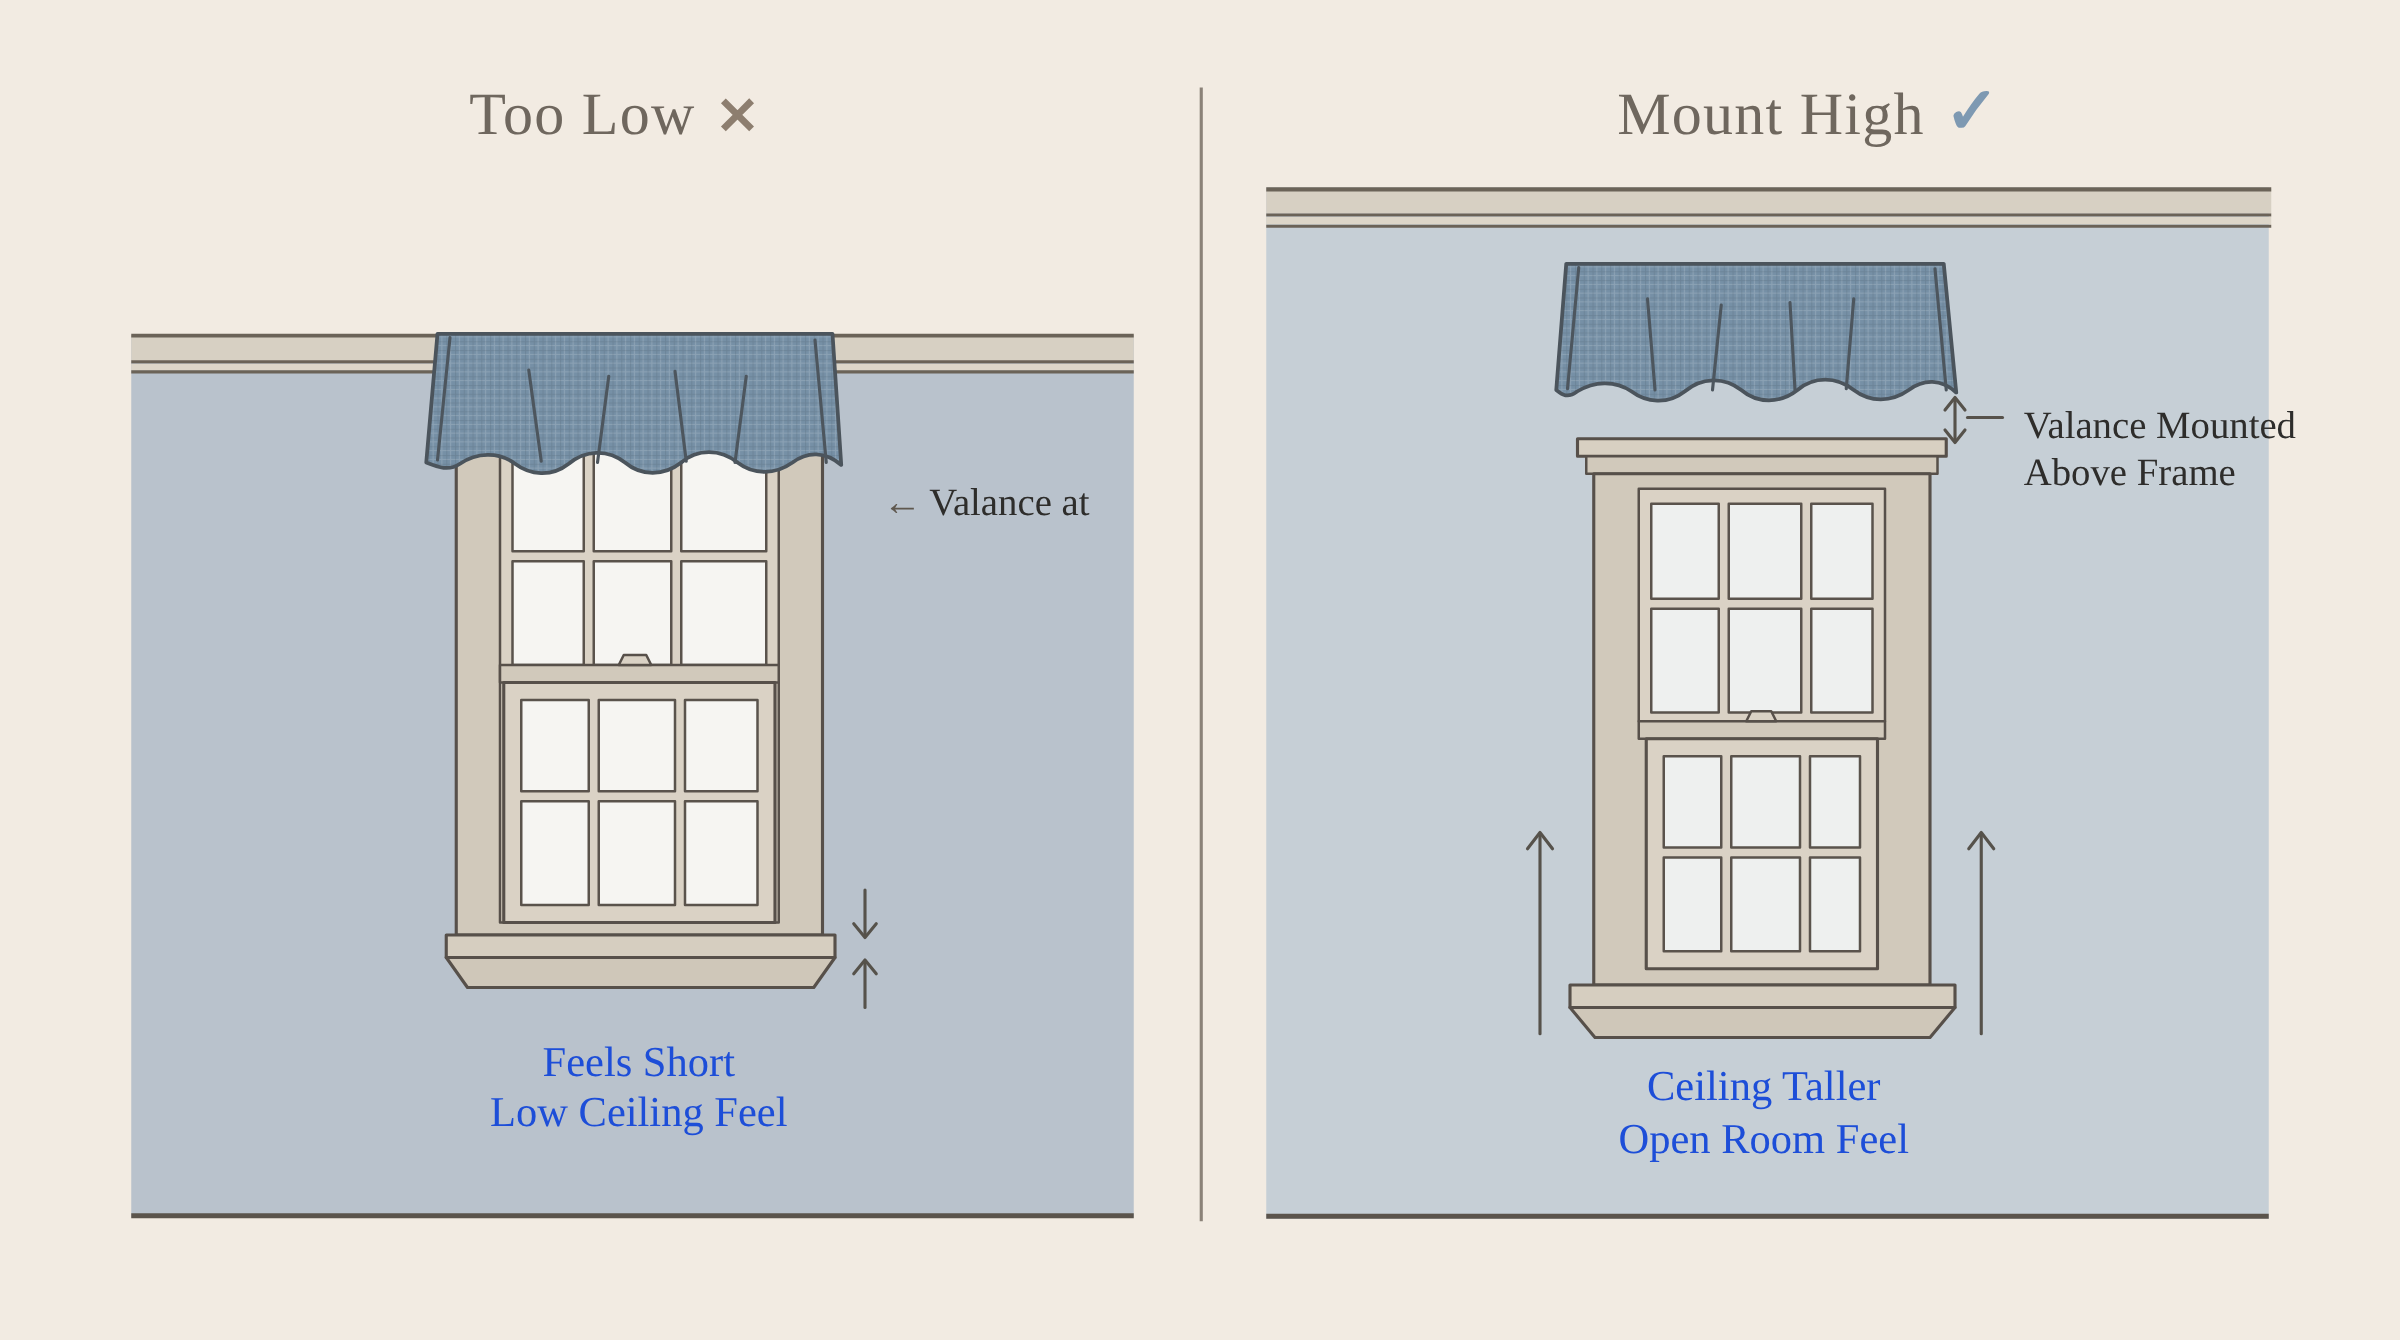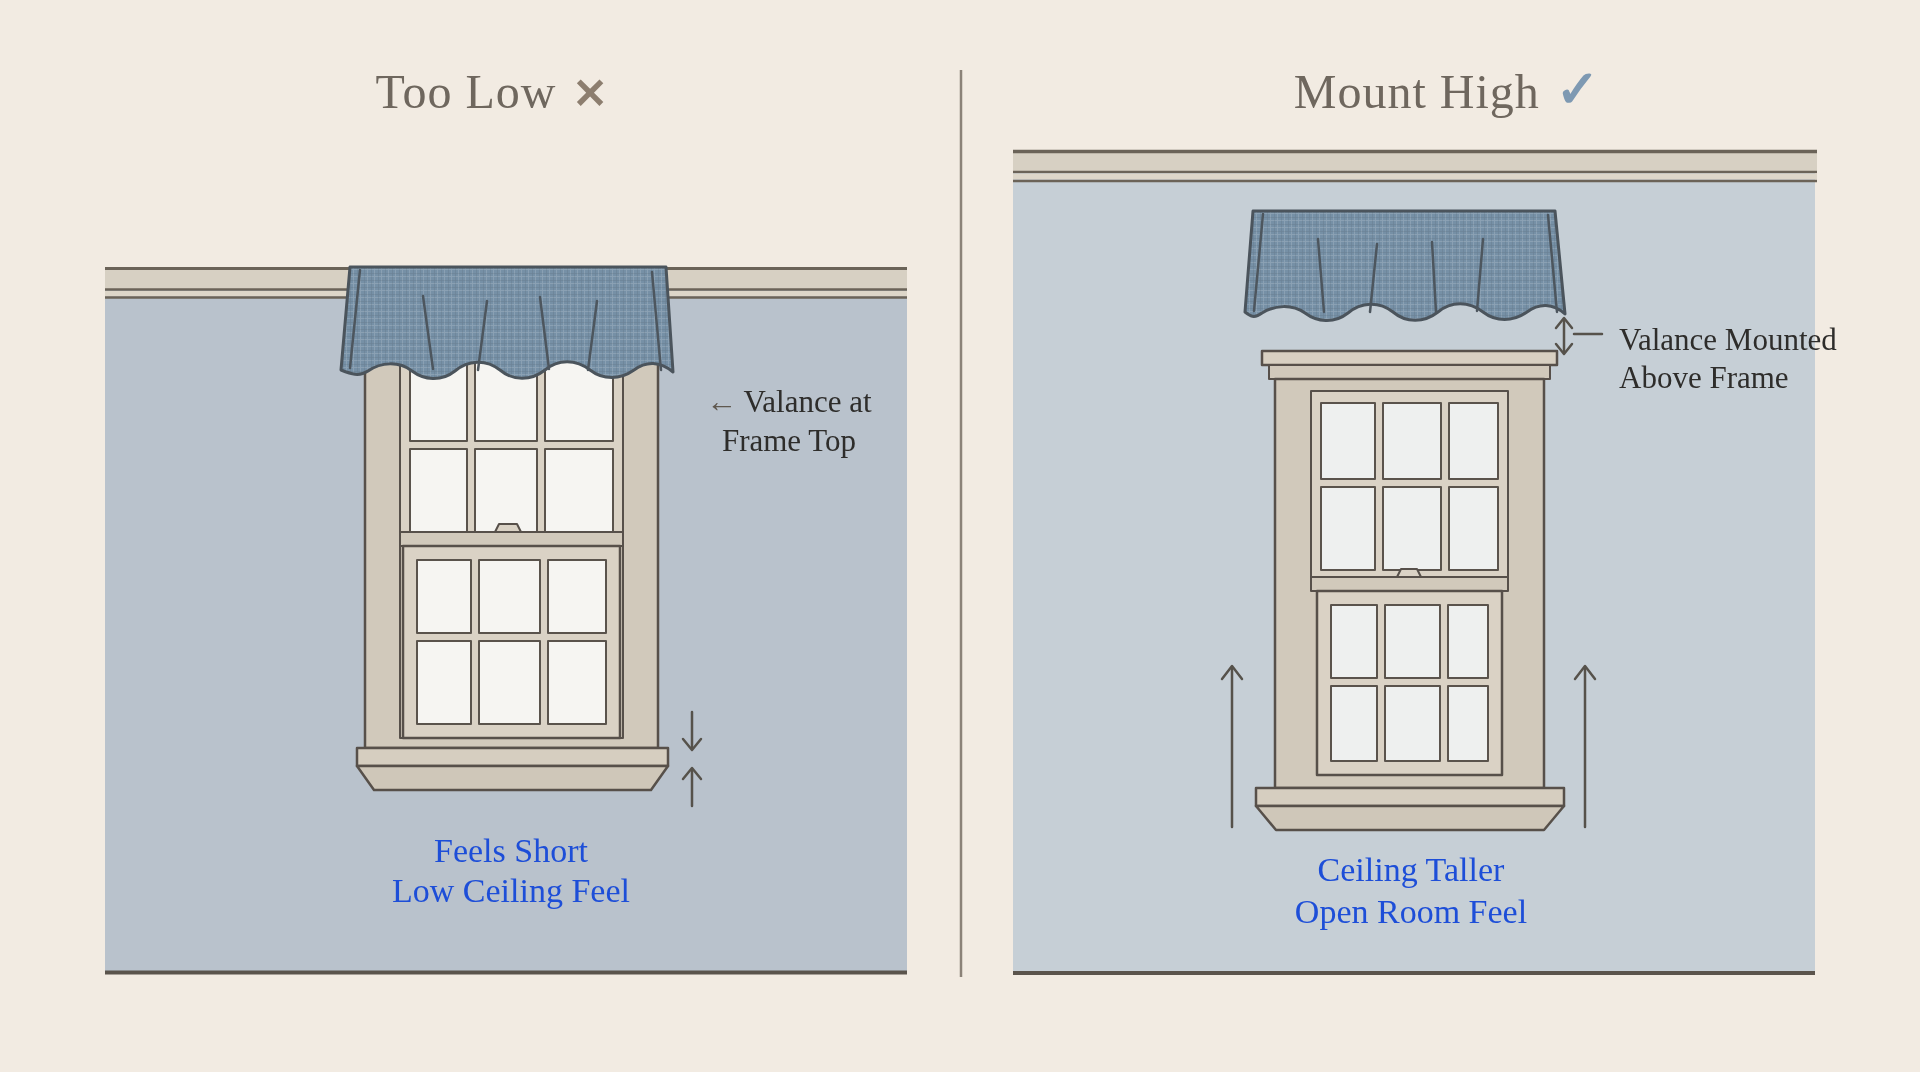--- a/index.html
+++ b/index.html
@@ -222,21 +222,20 @@
     <span class="x-mark">✕</span>
   </div>
 
   <div class="txt panel-title title-right">
     <span>Mount High</span>
     <span class="check-mark">✓</span>
   </div>
 
   <div class="txt annot annot-left">
     <div><span class="arrow-glyph">←</span><span>Valance at</span></div>
-    <div>Frame Top</div>
   </div>
 
   <div class="txt annot annot-right">
     <div>Valance Mounted</div>
     <div>Above Frame</div>
   </div>
 
   <div class="txt caption caption-left">
     <div>Feels Short</div>
     <div>Low Ceiling Feel</div>

